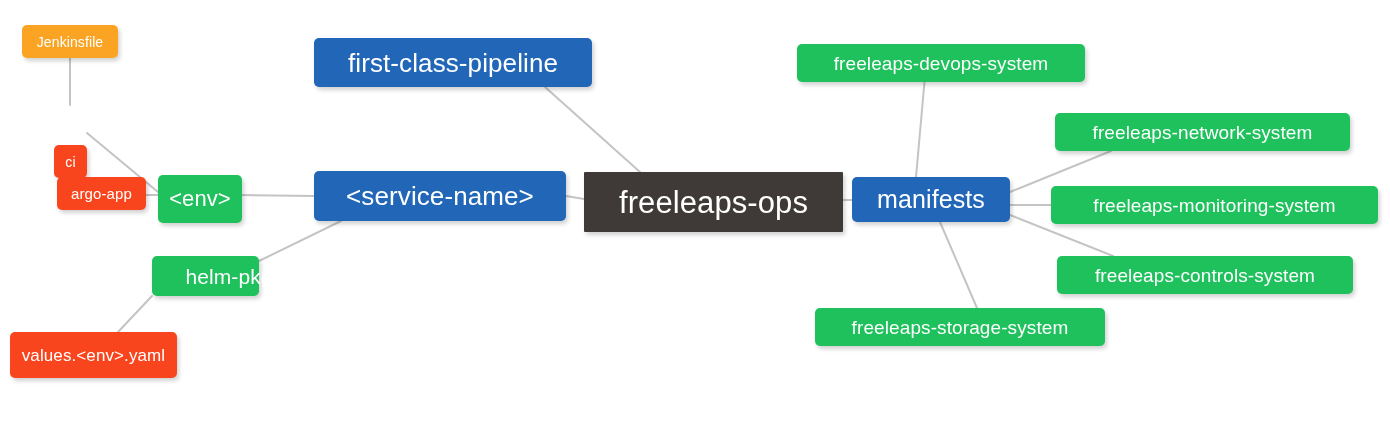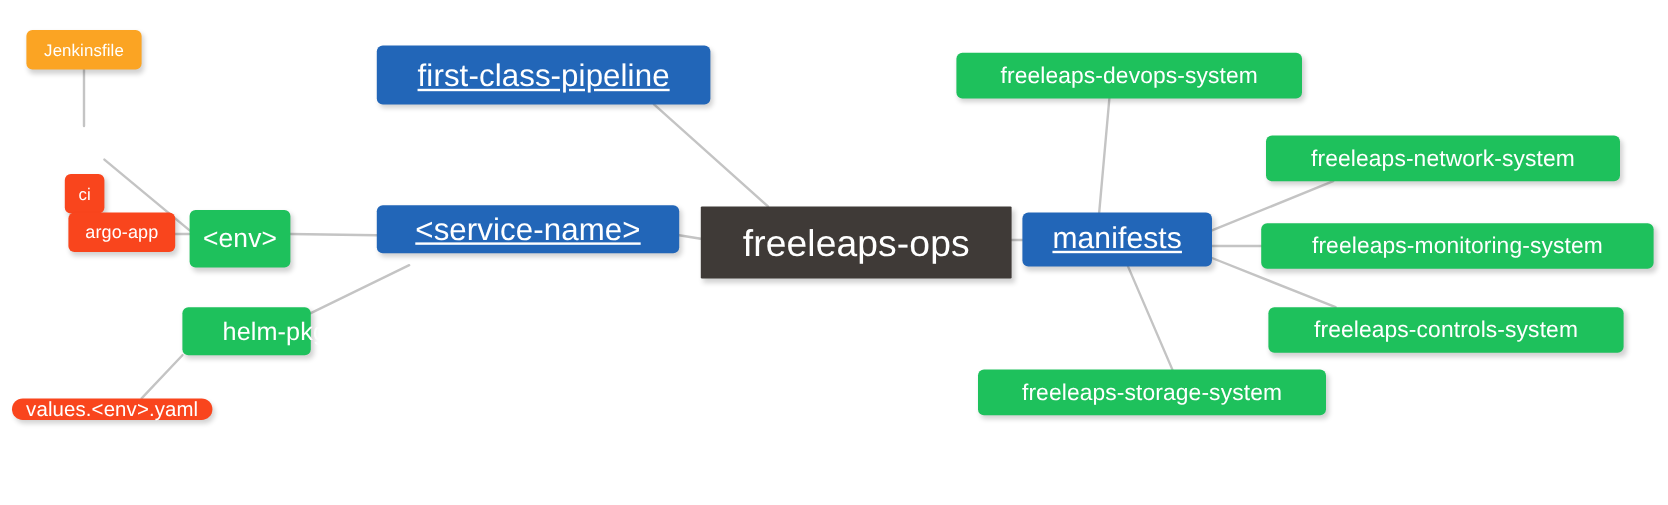--- a/index.html
+++ b/index.html
@@ -42,21 +42,20 @@
     user-select: none;
   }
   .node-root {
     background: #3f3a37;
     font-size: 31px;
     border-radius: 1px;
   }
   .node-l1-blue {
     background: #2266b8;
     font-size: 26px;
-    text-decoration: underline;
   }
   .node-green {
     background: #1ec15c;
   }
   .node-orange {
     background: #fba423;
   }
   .node-red {
     background: #f9451d;
   }
@@ -90,27 +89,27 @@
       </div>
       <div class="node node-red" style="left: 33px; top: 177px; width: 89px; height: 33px; font-size: 15px; margin-left: 24px;">
         <span>argo-app</span>
       </div>
       <div class="node node-green" style="left: 158px; top: 175px; width: 84px; height: 48px; font-size: 22px;">
         <span>&lt;env&gt;</span>
       </div>
       <div class="node node-green" style="left: 152px; top: 256px; width: 107px; height: 40px; font-size: 21px; padding-left: 47px;">
         <span>helm-pkg</span>
       </div>
-      <div class="node node-red" style="left: 10px; top: 332px; width: 167px; height: 18px; font-size: 17px; border-radius: 11px;">
+      <div class="node node-red" style="left: 10px; top: 332px; width: 167px; height: 46px; font-size: 17px;">
         <span>values.&lt;env&gt;.yaml</span>
       </div>
       <div class="node node-l1-blue" style="left: 314px; top: 38px; width: 278px; height: 49px; font-size: 26px;">
         <span>first-class-pipeline</span>
       </div>
-      <div class="node node-l1-blue" style="left: 314px; top: 171px; width: 252px; height: 40px; font-size: 26px;">
+      <div class="node node-l1-blue" style="left: 314px; top: 171px; width: 252px; height: 50px; font-size: 26px;">
         <span>&lt;service-name&gt;</span>
       </div>
       <div class="node node-root" style="left: 584px; top: 172px; width: 259px; height: 60px; font-size: 31px;">
         <span>freeleaps-ops</span>
       </div>
       <div class="node node-l1-blue" style="left: 852px; top: 177px; width: 158px; height: 45px; font-size: 25px;">
         <span>manifests</span>
       </div>
       <div class="node node-green" style="left: 797px; top: 44px; width: 288px; height: 38px; font-size: 19px;">
         <span>freeleaps-devops-system</span>

